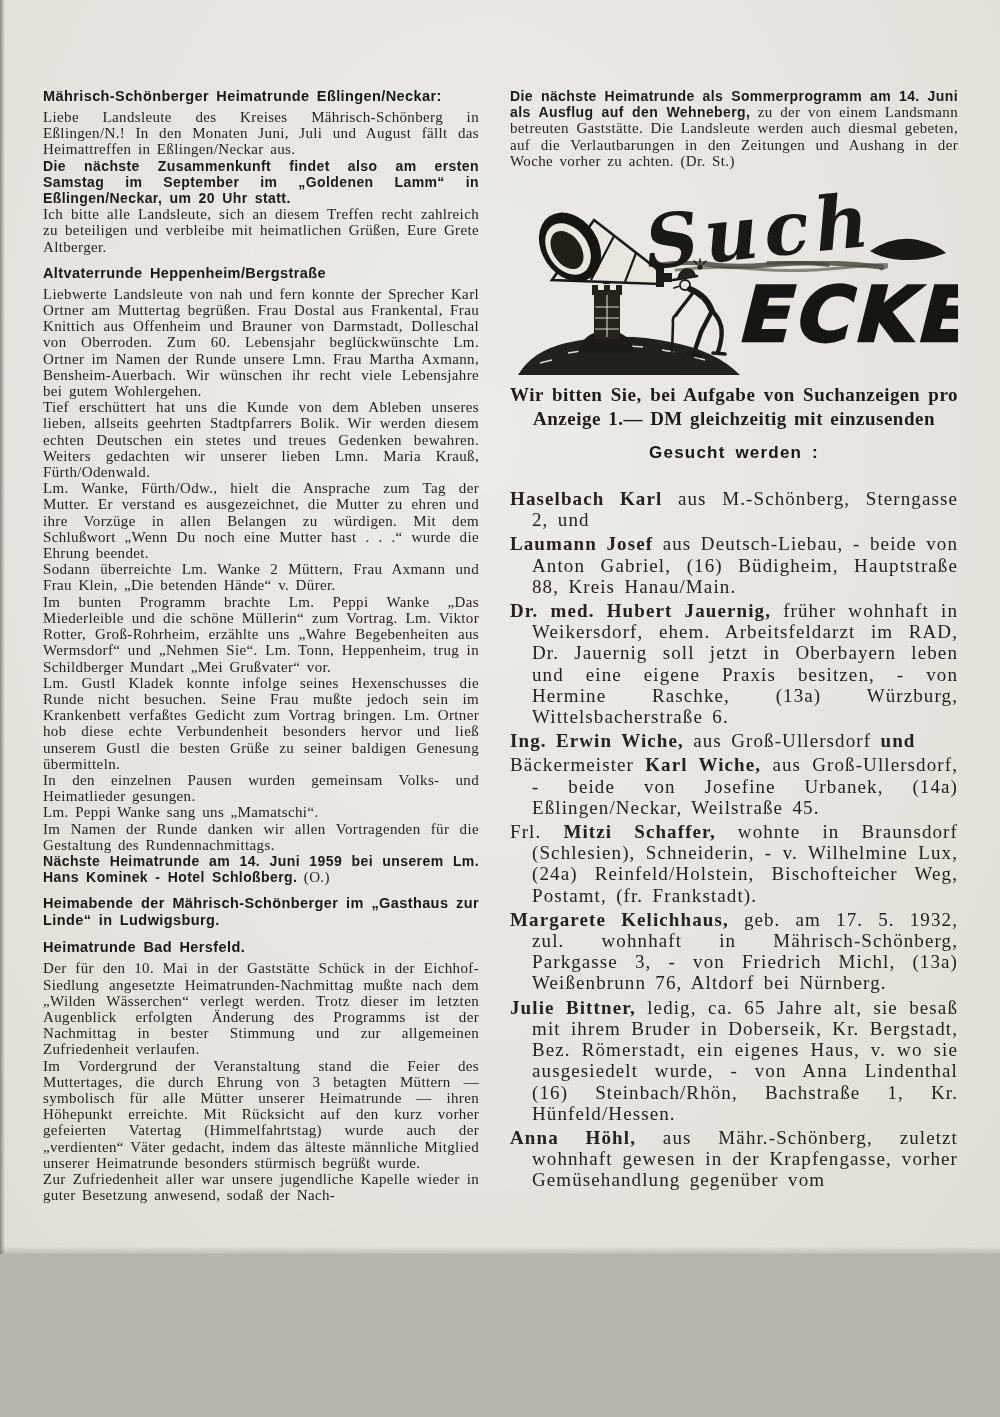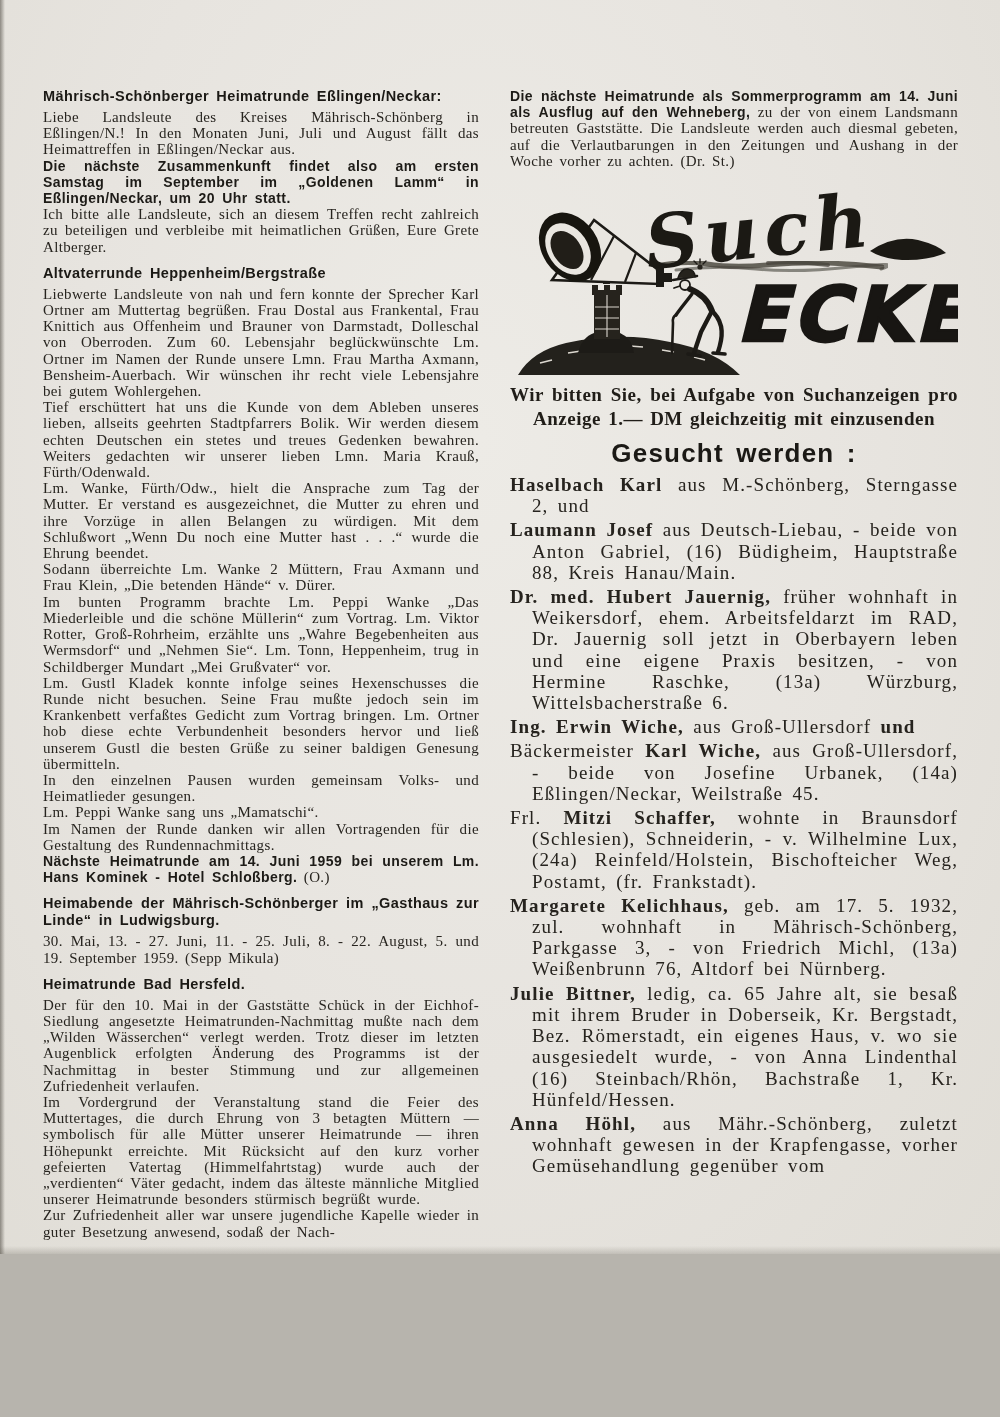--- a/index.html
+++ b/index.html
@@ -65,23 +65,23 @@
 
   .notice{
     margin:6px 0 8px 0;
     font-family:"Liberation Serif", serif;font-weight:bold;
     font-size:19px;line-height:23.5px;
     letter-spacing:.5px;word-spacing:2px;
     color:#201d18;
     text-align:justify;text-align-last:center;
   }
   .gesucht{
-    margin:12px 0 10px 0;
+    margin:12px 0 24px 0;
     font-family:"Liberation Sans", sans-serif;font-weight:bold;
-    font-size:26px;line-height:22px;
+    font-size:17px;line-height:22px;
     letter-spacing:1.2px;word-spacing:4px;
     color:#1b1915;text-align:center;
   }
   .entry{
     margin:0 0 3px 0;
     font-size:19px;line-height:21.2px;
     letter-spacing:1.1px;word-spacing:3.5px;
     text-align:justify;
     padding-left:22px;text-indent:-22px;
     color:#26231e;
@@ -112,21 +112,20 @@
         <p class="para"><span class="sg-n">Sodann überreichte Lm. Wanke 2 Müttern, Frau Axmann und Frau Klein, „Die betenden Hände“ v. Dürer.</span></p>
         <p class="para"><span class="sg-n">Im bunten Programm brachte Lm. Peppi Wanke „Das Miederleible und die schöne Müllerin“ zum Vortrag. Lm. Viktor Rotter, Groß-Rohrheim, erzählte uns „Wahre Begebenheiten aus Wermsdorf“ und „Nehmen Sie“. Lm. Tonn, Heppenheim, trug in Schildberger Mundart „Mei Grußvater“ vor.</span></p>
         <p class="para"><span class="sg-n">Lm. Gustl Kladek konnte infolge seines Hexenschusses die Runde nicht besuchen. Seine Frau mußte jedoch sein im Krankenbett verfaßtes Gedicht zum Vortrag bringen. Lm. Ortner hob diese echte Verbundenheit besonders hervor und ließ unserem Gustl die besten Grüße zu seiner baldigen Genesung übermitteln.</span></p>
         <p class="para"><span class="sg-n">In den einzelnen Pausen wurden gemeinsam Volks- und Heimatlieder gesungen.</span></p>
         <p class="para"><span class="sg-n">Lm. Peppi Wanke sang uns „Mamatschi“.</span></p>
         <p class="para"><span class="sg-n">Im Namen der Runde danken wir allen Vortragenden für die Gestaltung des Rundennachmittags.</span></p>
         <p class="para"><span class="sg-bs">Nächste Heimatrunde am 14. Juni 1959 bei unserem Lm. Hans Kominek - Hotel Schloßberg.</span><span class="sg-n"> (O.)</span></p>
       </div>
       <div class="section">
         <h2 class="sec-h">Heimabende der Mährisch-Schönberger im „Gasthaus zur Linde“ in Ludwigsburg.</h2>
-        <p class="para"><span class="sg-n">30. Mai, 13. - 27. Juni, 11. - 25. Juli, 8. - 22. August, 5. und 19. September 1959. (Sepp Mikula)</span></p>
       </div>
       <div class="section">
         <h2 class="sec-h">Heimatrunde Bad Hersfeld.</h2>
         <p class="para"><span class="sg-n">Der für den 10. Mai in der Gaststätte Schück in der Eichhof-Siedlung angesetzte Heimatrunden-Nachmittag mußte nach dem „Wilden Wässerchen“ verlegt werden. Trotz dieser im letzten Augenblick erfolgten Änderung des Programms ist der Nachmittag in bester Stimmung und zur allgemeinen Zufriedenheit verlaufen.</span></p>
         <p class="para"><span class="sg-n">Im Vordergrund der Veranstaltung stand die Feier des Muttertages, die durch Ehrung von 3 betagten Müttern — symbolisch für alle Mütter unserer Heimatrunde — ihren Höhepunkt erreichte. Mit Rücksicht auf den kurz vorher gefeierten Vatertag (Himmelfahrtstag) wurde auch der „verdienten“ Väter gedacht, indem das älteste männliche Mitglied unserer Heimatrunde besonders stürmisch begrüßt wurde.</span></p>
         <p class="para"><span class="sg-n">Zur Zufriedenheit aller war unsere jugendliche Kapelle wieder in guter Besetzung anwesend, sodaß der Nach-</span></p>
       </div>
     </div>
 
   <div class="col col-right">

